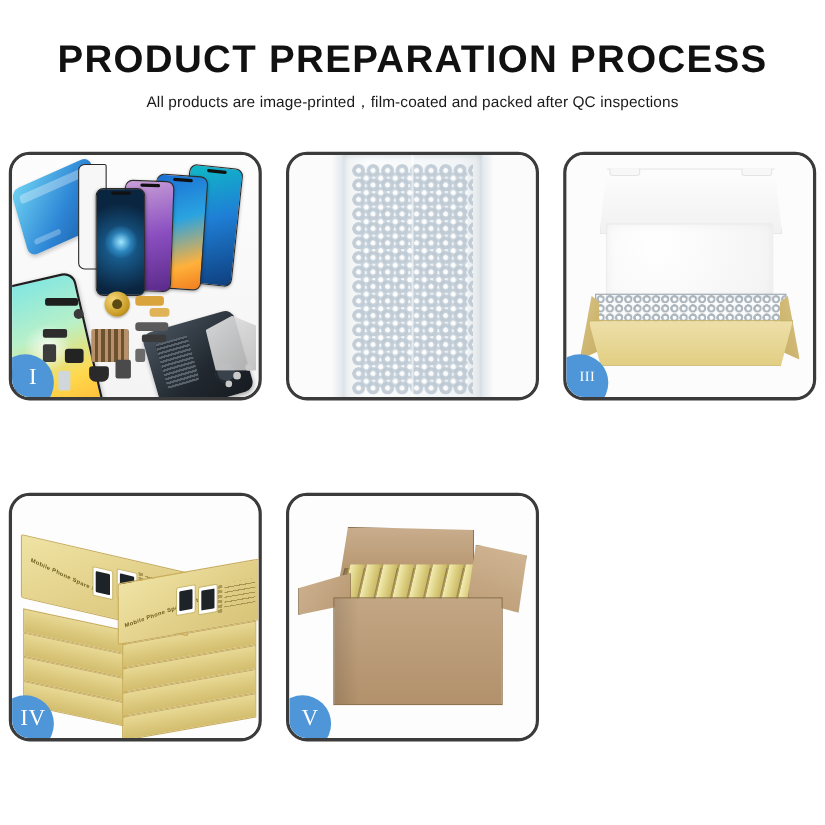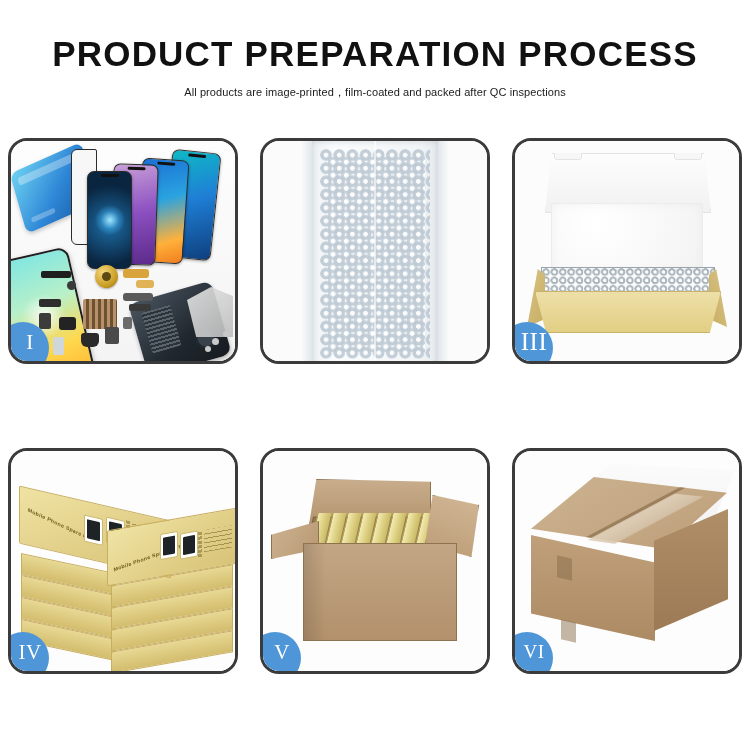--- a/index.html
+++ b/index.html
@@ -10,21 +10,21 @@
   }
   .page{width:750px;height:750px;position:relative;background:#fff;}
 
   
   .header{width:750px;text-align:center;padding-top:34px;box-sizing:border-box;}
   .title{
     font-size:35px;font-weight:700;color:#111;letter-spacing:1.2px;
     line-height:40px;white-space:nowrap;
   }
   .subtitle{
-    font-size:11px;color:#1a1a1a;line-height:22px;margin-top:7px;
+    font-size:14px;color:#1a1a1a;line-height:22px;margin-top:7px;
     white-space:nowrap;letter-spacing:.1px;
   }
 
   
   .grid{
     position:absolute;left:8px;top:138px;width:734px;height:545px;
     display:grid;grid-template-columns:230px 230px 230px;
     grid-template-rows:226px 226px;column-gap:22px;row-gap:84px;
   }
   .panel{
@@ -33,21 +33,21 @@
   }
   .scene{position:absolute;inset:0;overflow:hidden;background:#fbfbfb;}
 
   .badge{
     position:absolute;left:-14px;bottom:-13px;width:52px;height:52px;
     border-radius:50%;background:#4e96d8;color:#fff;z-index:40;
     display:flex;align-items:center;justify-content:center;
     font-family:"Liberation Serif","DejaVu Serif",serif;
     font-size:21px;letter-spacing:.5px;
   }
-  .badge.rn3{font-size:25px;}
+  .badge.rn3{font-size:13px;}
   .badge.rn6{font-size:19px;}
   .badge span{transform:translate(7px,-6px);}
 
   
   .p1{background:linear-gradient(#fdfdfd,#f4f4f4);}
   .fan{position:absolute;left:60px;top:8px;width:175px;height:120px;}
   .ph{position:absolute;border-radius:7px;box-shadow:0 1px 3px rgba(0,0,0,.35);
       border:1.4px solid #2b2b2b;overflow:hidden;}
   .ph i{position:absolute;left:50%;top:2px;width:18px;height:3px;margin-left:-9px;
         background:#111;border-radius:2px;}
@@ -428,30 +428,15 @@
         </div>
         <div class="c5flapL"></div>
         <div class="c5flapR"></div>
         <div class="c5body"></div>
       </div>
       <div class="badge">
         <span>V</span>
       </div>
     </div>
 
-    <div class="panel">
-      <div class="scene p6">
-        <div class="c6bgwrap"></div>
-        <div class="c6top"></div>
-        <div class="c6topline"></div>
-        <div class="c6tape"></div>
-        <div class="c6front"></div>
-        <div class="c6side"></div>
-        <div class="c6tab1"></div>
-        <div class="c6tab2"></div>
-      </div>
-      <div class="badge rn6">
-        <span>VI</span>
-      </div>
-    </div>
 
   </div>
 </div>
 
 </body></html>

